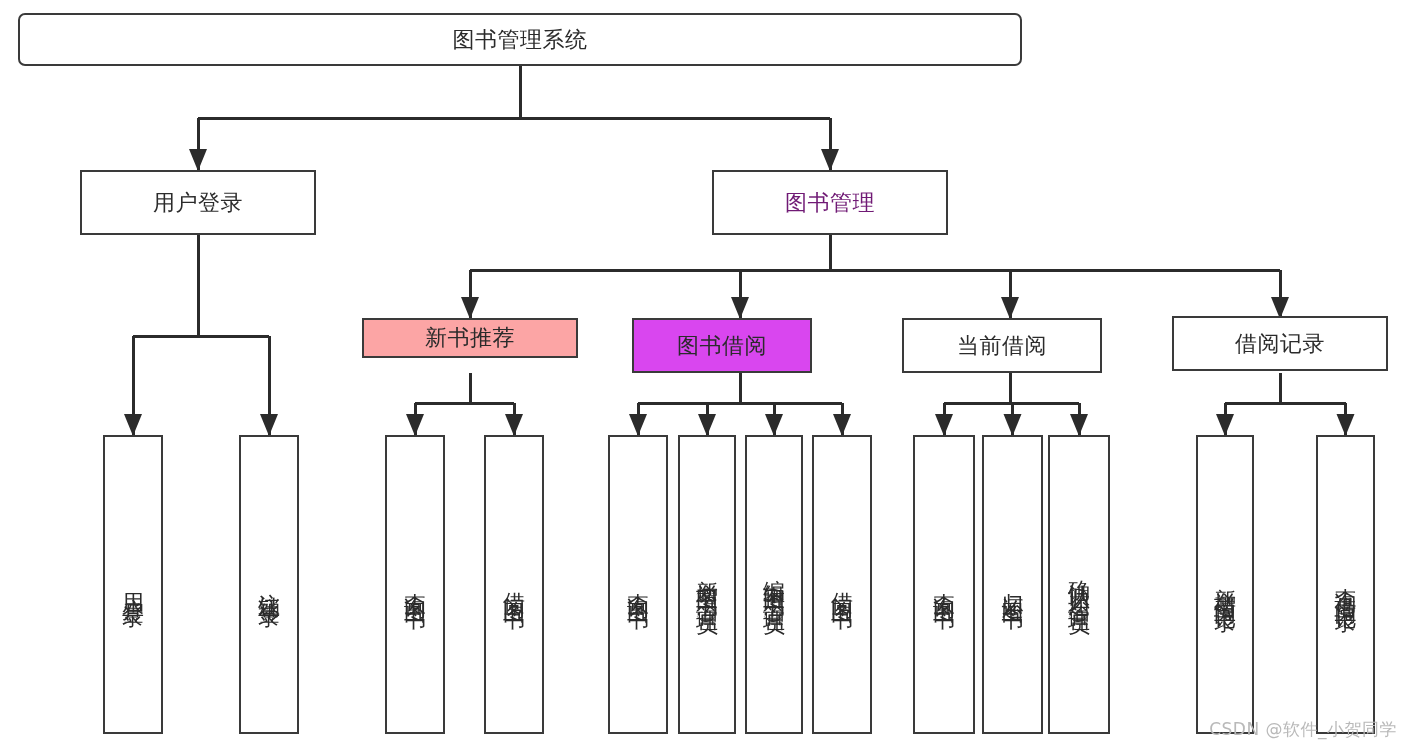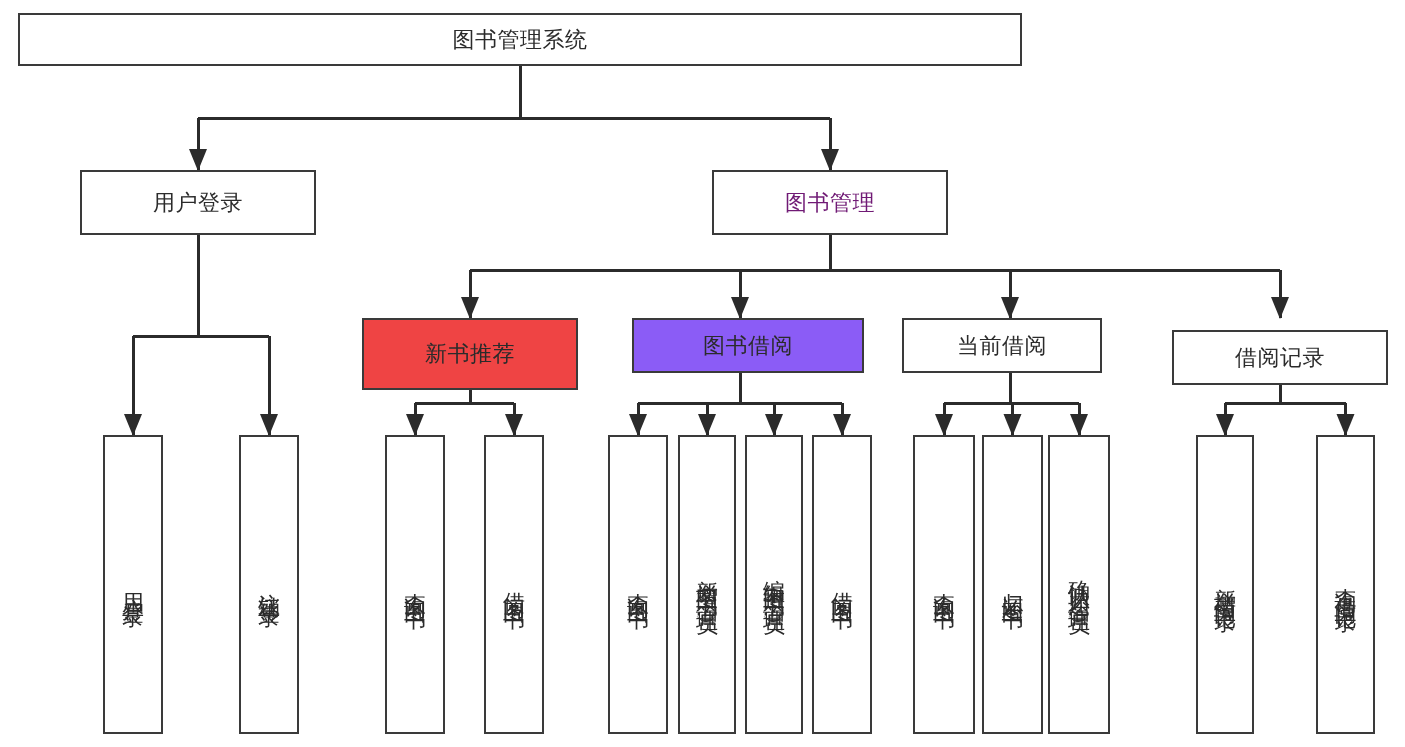--- a/index.html
+++ b/index.html
@@ -121,39 +121,39 @@
       <line x1="1079" y1="403" x2="1079" y2="435" stroke="#2b2b2b" stroke-width="3" shape-rendering="crispEdges"></line>
       <polygon points="1070,414 1088,414 1079,436" fill="#2b2b2b"></polygon>
       <line x1="1280" y1="373" x2="1280" y2="403" stroke="#2b2b2b" stroke-width="3" shape-rendering="crispEdges"></line>
       <line x1="1225" y1="403" x2="1345.5" y2="403" stroke="#2b2b2b" stroke-width="3" shape-rendering="crispEdges"></line>
       <line x1="1225" y1="403" x2="1225" y2="435" stroke="#2b2b2b" stroke-width="3" shape-rendering="crispEdges"></line>
       <polygon points="1216,414 1234,414 1225,436" fill="#2b2b2b"></polygon>
       <line x1="1345.5" y1="403" x2="1345.5" y2="435" stroke="#2b2b2b" stroke-width="3" shape-rendering="crispEdges"></line>
       <polygon points="1336.5,414 1354.5,414 1345.5,436" fill="#2b2b2b"></polygon>
     </svg>
   <div id="nodes">
-      <div class="node root" style="left: 18px; top: 13px; width: 1004px; height: 53px; border-color: rgb(58, 58, 58); background: rgb(255, 255, 255);">
+      <div class="node root" style="left: 18px; top: 13px; width: 1004px; height: 53px; border-color: rgb(58, 58, 58); background: rgb(255, 255, 255); border-radius: 7px;">
         <div class="node-label" style="color: rgb(43, 43, 43);">图书管理系统</div>
       </div>
       <div class="node level2" style="left: 80px; top: 170px; width: 236px; height: 65px; border-color: rgb(58, 58, 58); background: rgb(255, 255, 255);">
         <div class="node-label" style="color: rgb(43, 43, 43);">用户登录</div>
       </div>
       <div class="node level2" style="left: 712px; top: 170px; width: 236px; height: 65px; border-color: rgb(58, 58, 58); background: rgb(255, 255, 255);">
         <div class="node-label" style="color: #701a75;">图书管理</div>
       </div>
-      <div class="node level3" style="left: 362px; top: 318px; width: 216px; height: 72px; border-color: rgb(58, 58, 58); background: #ef4444; font-family: Liberation Serif, serif;">
+      <div class="node level3" style="left: 362px; top: 318px; width: 216px; height: 40px; border-color: rgb(58, 58, 58); background: #fca5a5; font-family: Liberation Serif, serif;">
         <div class="node-label" style="color: rgb(43, 43, 43);">新书推荐</div>
       </div>
-      <div class="node level3" style="left: 632px; top: 318px; width: 232px; height: 55px; border-color: rgb(58, 58, 58); background: #8b5cf6;">
+      <div class="node level3" style="left: 632px; top: 318px; width: 180px; height: 55px; border-color: rgb(58, 58, 58); background: #d946ef;">
         <div class="node-label" style="color: rgb(43, 43, 43);">图书借阅</div>
       </div>
       <div class="node level3" style="left: 902px; top: 318px; width: 200px; height: 55px; border-color: rgb(58, 58, 58); background: rgb(255, 255, 255);">
         <div class="node-label" style="color: rgb(43, 43, 43);">当前借阅</div>
       </div>
-      <div class="node level3" style="left: 1172px; top: 330px; width: 216px; height: 55px; border-color: rgb(58, 58, 58); background: rgb(255, 255, 255);">
+      <div class="node level3" style="left: 1172px; top: 316px; width: 216px; height: 55px; border-color: rgb(58, 58, 58); background: rgb(255, 255, 255);">
         <div class="node-label" style="color: rgb(43, 43, 43);">借阅记录</div>
       </div>
       <div class="node vertical leaf" style="left: 103px; top: 435px; width: 60px; height: 299px; border-color: rgb(58, 58, 58); background: rgb(255, 255, 255); align-items: center;">
         <div class="node-label" style="color: rgb(43, 43, 43);">用户登录</div>
       </div>
       <div class="node vertical leaf" style="left: 239px; top: 435px; width: 60px; height: 299px; border-color: rgb(58, 58, 58); background: rgb(255, 255, 255); align-items: center;">
         <div class="node-label" style="color: rgb(43, 43, 43);">注销登录</div>
       </div>
       <div class="node vertical leaf" style="left: 385px; top: 435px; width: 60px; height: 299px; border-color: rgb(58, 58, 58); background: rgb(255, 255, 255); align-items: center;">
         <div class="node-label" style="color: rgb(43, 43, 43);">查询图书</div>
@@ -182,13 +182,14 @@
       <div class="node vertical leaf" style="left: 1048px; top: 435px; width: 62px; height: 299px; border-color: rgb(58, 58, 58); background: rgb(255, 255, 255); align-items: center;">
         <div class="node-label" style="color: rgb(43, 43, 43);">确认归还（管理员）</div>
       </div>
       <div class="node vertical leaf" style="left: 1196px; top: 435px; width: 58px; height: 299px; border-color: rgb(58, 58, 58); background: rgb(255, 255, 255); align-items: center;">
         <div class="node-label" style="color: rgb(43, 43, 43);">新增借阅记录</div>
       </div>
       <div class="node vertical leaf" style="left: 1316px; top: 435px; width: 59px; height: 299px; border-color: rgb(58, 58, 58); background: rgb(255, 255, 255); align-items: center;">
         <div class="node-label" style="color: rgb(43, 43, 43);">查询借阅记录</div>
       </div>
     </div>
+  <div id="watermark">CSDN @软件_小贺同学</div>
 </div>
 
 </body></html>

